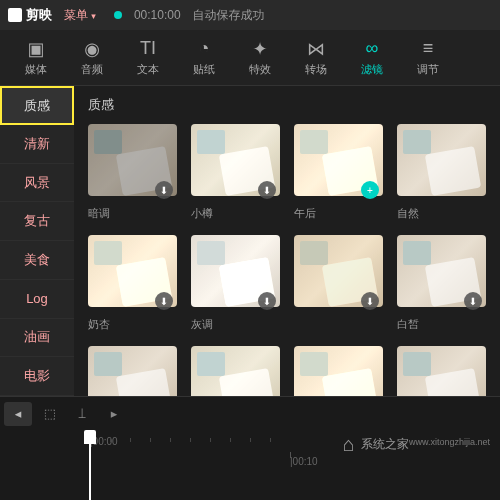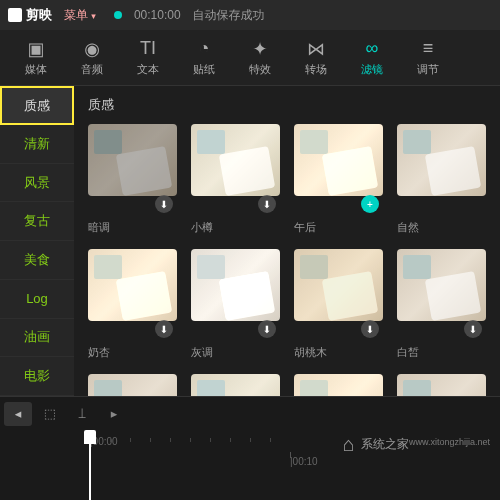--- a/index.html
+++ b/index.html
@@ -14,37 +14,37 @@
 .save-text { color: #999; }
 
 .toolbar { height: 56px; background: #222; display: flex; align-items: center; padding: 0 8px; border-bottom: 1px solid #333; }
 .tool { display: flex; flex-direction: column; align-items: center; justify-content: center; width: 56px; height: 48px; gap: 3px; cursor: pointer; color: #aaa; }
 .tool.active { color: #00d4c4; }
 .tool-icon { font-size: 18px; height: 20px; display: flex; align-items: center; }
 .tool-label { font-size: 11px; }
 
 .main { display: flex; height: 310px; }
 .sidebar { width: 74px; background: #262626; display: flex; flex-direction: column; }
-.side-item { height: 44px; display: flex; align-items: center; justify-content: center; font-size: 13px; color: #84cc16; cursor: pointer; border-bottom: 1px solid #2e2e2e; }
+.side-item { height: 44px; display: flex; align-items: center; justify-content: center; font-size: 13px; color: #fca5a5; cursor: pointer; border-bottom: 1px solid #2e2e2e; }
 .side-item.highlighted { border: 2px solid #ffeb3b; }
 .side-item.selected { background: #333; color: #ddd; }
 
 .content { flex: 1; background: #1e1e1e; padding: 10px 14px; overflow: hidden; }
 .content-title { font-size: 13px; color: #ccc; margin-bottom: 10px; }
 .grid { display: grid; grid-template-columns: repeat(4, 1fr); gap: 14px 14px; }
 .thumb { position: relative; }
 .thumb-img { width: 100%; height: 72px; background: linear-gradient(135deg, #d4c9b8 0%, #e8dfd1 50%, #c9bba5 100%); border-radius: 4px; position: relative; overflow: hidden; }
 .thumb-img::before { content: ""; position: absolute; left: 6px; top: 6px; width: 28px; height: 24px; background: #b8c9c5; border-radius: 2px; }
 .thumb-img::after { content: ""; position: absolute; right: 8px; bottom: 4px; width: 50px; height: 42px; background: rgba(255,255,255,0.6); transform: rotate(-10deg); border-radius: 4px; }
 .thumb-img.dark { filter: brightness(0.7) contrast(1.1); }
 .thumb-img.cool { filter: hue-rotate(10deg) brightness(1.05); }
 .thumb-img.warm { filter: sepia(0.2) brightness(1.05); }
 .thumb-img.gray { filter: grayscale(0.5) brightness(1.1); }
 .thumb-img.walnut { filter: sepia(0.3) brightness(0.95); }
-.thumb-label { font-size: 11px; color: #999; margin-top: 24px; }
+.thumb-label { font-size: 11px; color: #999; margin-top: 10px; }
 .dl-btn { position: absolute; right: 4px; bottom: 22px; width: 18px; height: 18px; background: rgba(80,80,80,0.85); border-radius: 50%; display: flex; align-items: center; justify-content: center; font-size: 10px; color: #fff; }
 .dl-btn.add { background: #00d4c4; }
 
 .timeline-tools { height: 34px; background: #1a1a1a; border-top: 1px solid #333; display: flex; align-items: center; padding: 0 4px; gap: 4px; }
 .tl-btn { width: 28px; height: 24px; display: flex; align-items: center; justify-content: center; color: #888; cursor: pointer; font-size: 13px; }
 .tl-btn.arrow { background: #333; border-radius: 3px; color: #bbb; }
 
 .timeline { height: 70px; background: #1a1a1a; position: relative; padding-left: 90px; }
 .ruler { position: relative; height: 24px; color: #666; font-size: 10px; }
 .tick { position: absolute; top: 6px; }
@@ -150,21 +150,20 @@
           <div class="thumb-label">奶杏</div>
         </div>
         <div class="thumb">
           <div class="thumb-img gray"></div>
           <div class="dl-btn">⬇</div>
           <div class="thumb-label">灰调</div>
         </div>
         <div class="thumb">
           <div class="thumb-img walnut"></div>
           <div class="dl-btn">⬇</div>
-          <div class="thumb-label">胡桃木</div>
         </div>
         <div class="thumb">
           <div class="thumb-img "></div>
           <div class="dl-btn">⬇</div>
           <div class="thumb-label">白皙</div>
         </div>
         <div class="thumb">
           <div class="thumb-img "></div>
           <div class="thumb-label"></div>
         </div>

